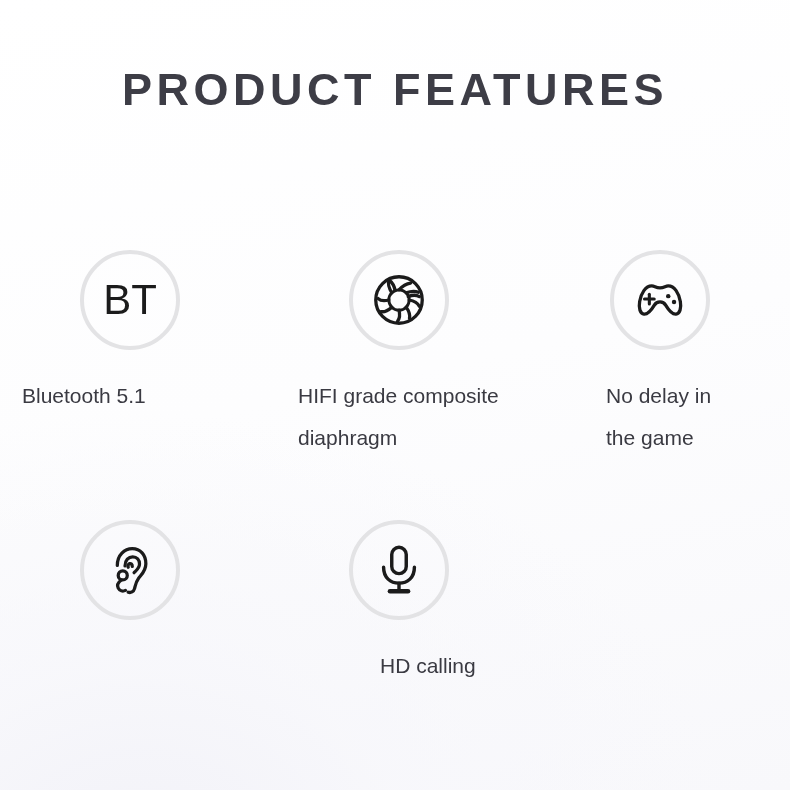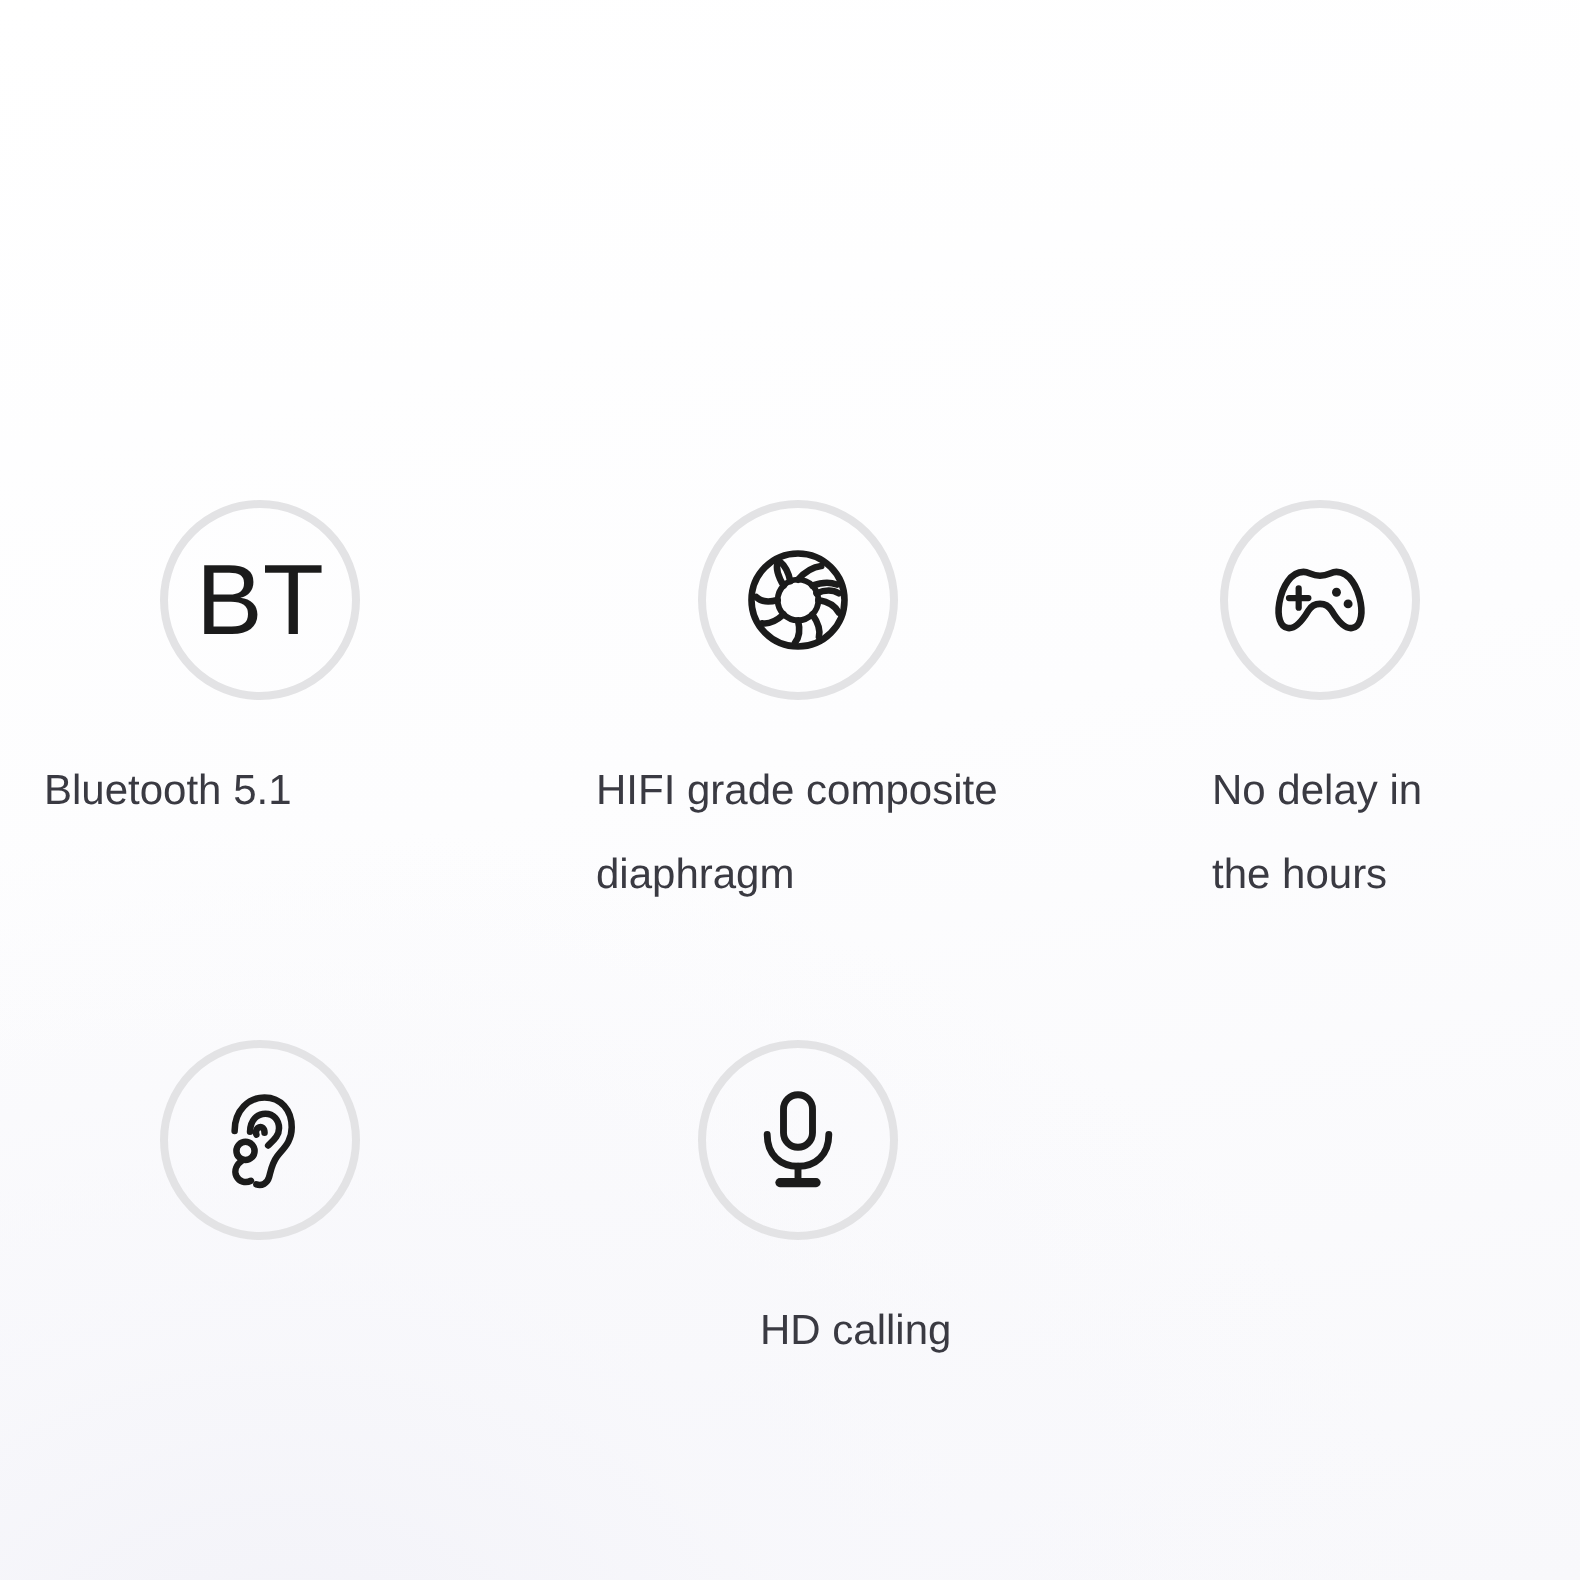--- a/index.html
+++ b/index.html
@@ -69,21 +69,21 @@
     background: transparent;
     display: flex;
     align-items: center;
     justify-content: center;
   }
   .c1 .badge { margin-left: 58px; }
   .c2 .badge { margin-left: 69px; }
   .c3 .badge { margin-left: 70px; }
 
   .badge-text {
-    font-size: 50px;
+    font-size: 42px;
     font-weight: normal;
     color: #1b1b1b;
     letter-spacing: 0px;
     line-height: 1;
   }
 
   .badge svg { display: block; }
 
   
   .caption {
@@ -101,20 +101,21 @@
   .row2 .c2 .caption { margin-left: 100px; }
   .row2 .c3 .caption { margin-left: 60px; }
 
   .row2 .cell { top: 0; }
 </style>
 </head>
 <body>
 
 <div id="page">
 
+  <div id="title">PRODUCT FEATURES</div>
 
   <div class="grid">
 
     <div class="row row1">
 
       <div class="cell col-1 c1">
         <div class="badge">
           <span class="badge-text">BT</span>
         </div>
         <div class="caption">Bluetooth 5.1</div>
@@ -154,21 +155,21 @@
                      C37.5 17.5 36.5 19.5 32 19.5 C27.5 19.5 26.5 17.5 23.5 17.5 Z" fill="none" stroke="#1b1b1b" stroke-width="3.4" stroke-linejoin="round"></path>
             <g stroke="#1b1b1b" stroke-width="3.2" stroke-linecap="round">
               <line x1="16" y1="31" x2="26" y2="31"></line>
               <line x1="21" y1="26" x2="21" y2="36"></line>
             </g>
             <circle cx="40.5" cy="28" r="2.3" fill="#1b1b1b"></circle>
             <circle cx="46.5" cy="34" r="2.3" fill="#1b1b1b"></circle>
           </svg>
         </div>
         <div class="caption">No delay in
-the hours</div>
+the game</div>
       </div>
     </div>
 
     <div class="row row2">
 
       <div class="cell col-1 c1">
         <div class="badge">
           <svg width="58" height="58" viewBox="0 0 64 64">
             <g fill="none" stroke="#1b1b1b" stroke-width="3.6" stroke-linecap="round" stroke-linejoin="round">
               <path d="M18 27 C18 15.5 26 8.5 34.5 8.5 C43.5 8.5 49.5 15.5 49.5 25

